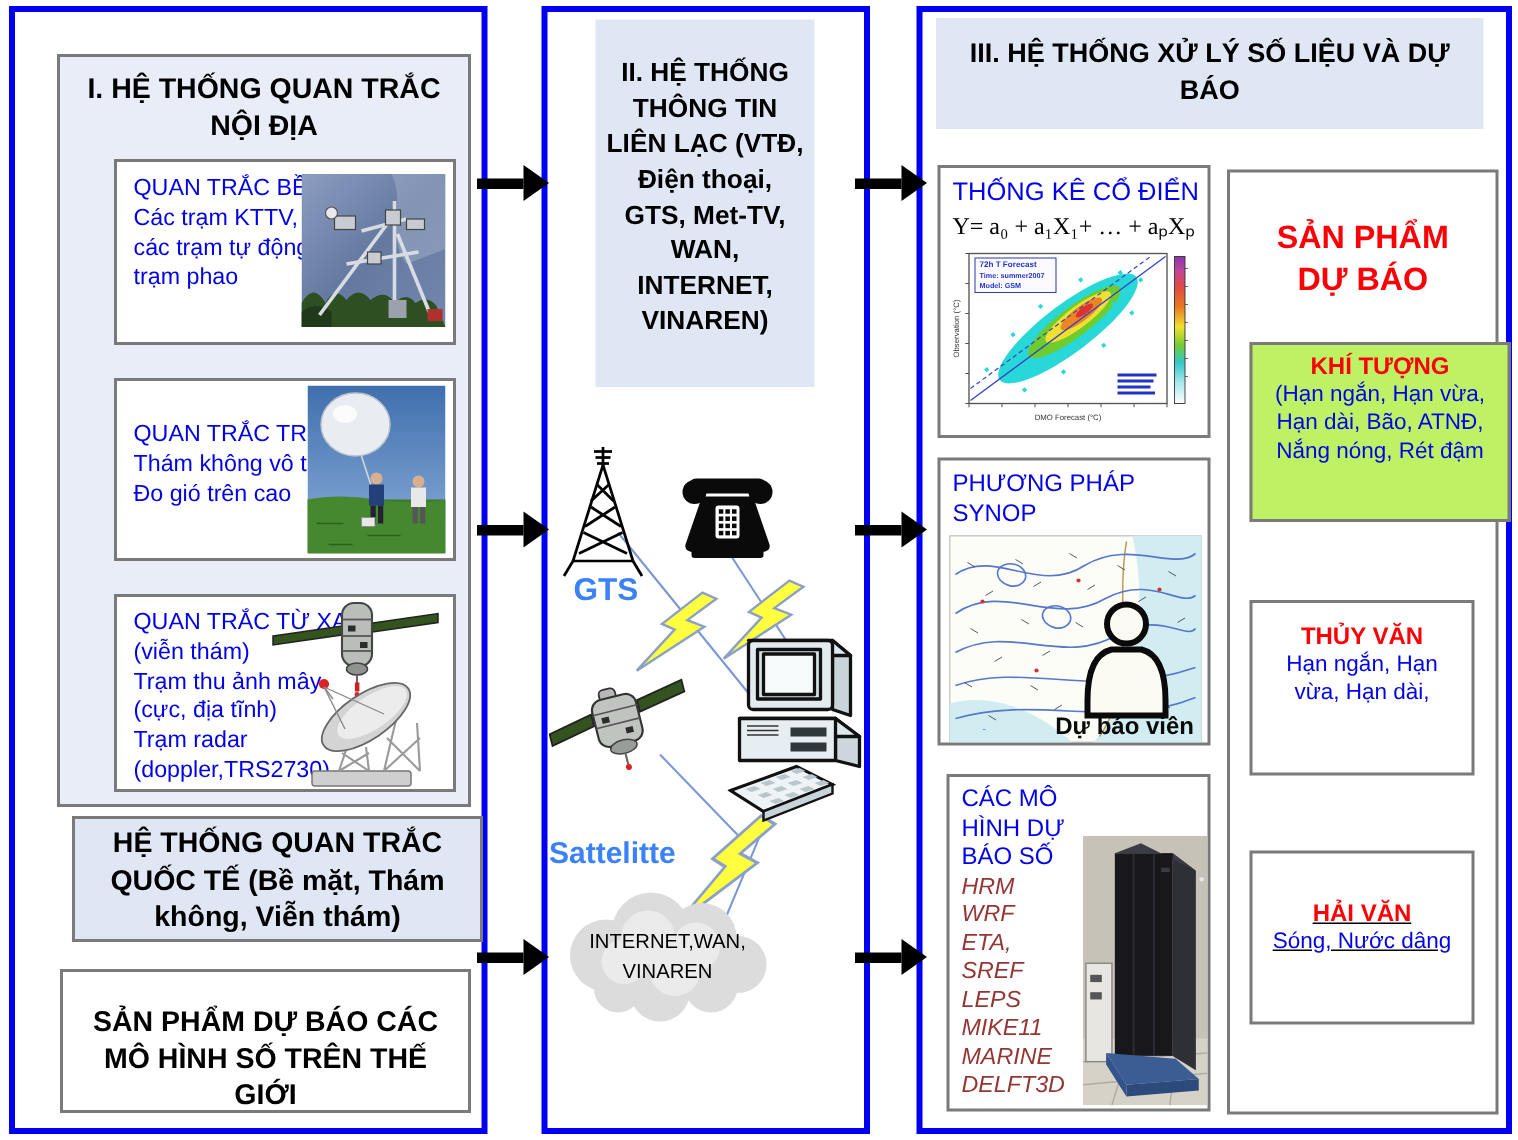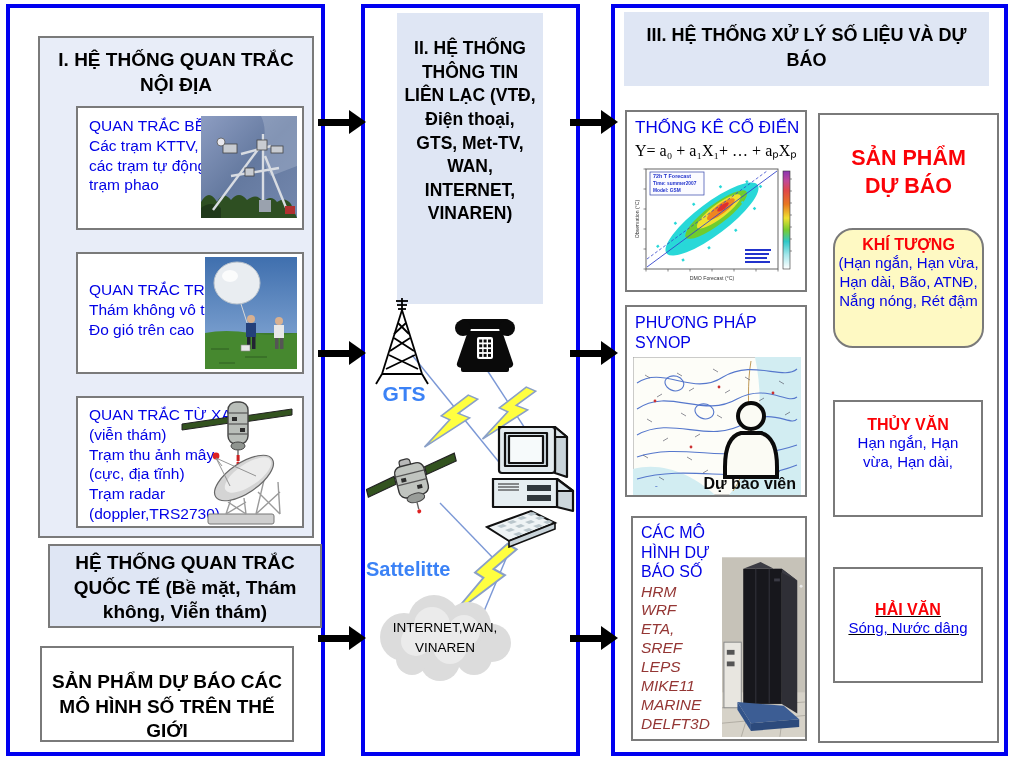--- a/index.html
+++ b/index.html
@@ -177,23 +177,23 @@
             <line x1="30" y1="6" x2="44" y2="34"></line>
             <line x1="30" y1="6" x2="70" y2="24"></line>
             <line x1="30" y1="6" x2="36" y2="14"></line>
           </g>
       </g>
     </svg>
   </div>
 
   <div class="abs graybox bluefill ctr bold blk" style="left:48px;top:544px;width:274px;height:84px;font-size:19px;line-height:1.3;padding:5px 8px;">HỆ THỐNG QUAN TRẮC QUỐC TẾ (Bề mặt, Thám không, Viễn thám)</div>
 
-  <div class="abs graybox ctr bold blk" style="left:40px;top:646px;width:254px;height:96px;font-size:19px;line-height:1.3;padding:22px 6px;background:#fff;">SẢN PHẨM DỰ BÁO CÁC MÔ HÌNH SỐ TRÊN THẾ GIỚI</div>
-
-  <div class="abs bluefill ctr bold blk" style="left:397px;top:13px;width:146px;height:291px;font-size:17.5px;line-height:1.35;padding:24px 6px;">II. HỆ THỐNG THÔNG TIN LIÊN LẠC (VTĐ, Điện thoại, GTS, Met-TV, WAN, INTERNET, VINAREN)</div>
+  <div class="abs graybox ctr bold blk" style="left:40px;top:646px;width:274px;height:96px;font-size:19px;line-height:1.3;padding:22px 6px;background:#fff;">SẢN PHẨM DỰ BÁO CÁC MÔ HÌNH SỐ TRÊN THẾ GIỚI</div>
+
+  <div class="abs bluefill ctr bold blk" style="left:397px;top:13px;width:146px;height:245px;font-size:17.5px;line-height:1.35;padding:24px 6px;">II. HỆ THỐNG THÔNG TIN LIÊN LẠC (VTĐ, Điện thoại, GTS, Met-TV, WAN, INTERNET, VINAREN)</div>
 
   <svg class="abs" style="left:361px;top:260px;" width="219" height="494" viewBox="0 0 219 494">
     <g stroke="#7b98d6" stroke-width="1.4">
       <line x1="51" y1="95" x2="146" y2="212"></line>
       <line x1="126" y1="110" x2="182" y2="196"></line>
       <line x1="79" y1="243" x2="134" y2="300"></line>
       <line x1="152" y1="282" x2="116" y2="368"></line>
     </g>
     <g fill="#ffff40" stroke="#8aa0c8" stroke-width="1.6">
       <path transform="translate(74,128) rotate(12)" d="M34,0 L12,26 L21,28 L2,60 L40,22 L28,20 L44,2 Z"></path>
@@ -473,21 +473,21 @@
       <polygon points="16,150 64,154 80,168 30,172" fill="#3c5d94"></polygon>
       <polygon points="30,172 80,168 80,176 30,180" fill="#2c4a7c"></polygon>
       <polygon points="16,150 30,172 30,180 16,158" fill="#33548a"></polygon>
       <circle cx="82" cy="30" r="1.5" fill="#e8e8e8"></circle>
     </svg>
   </div>
 
   <div class="abs graybox" style="left:818px;top:113px;width:181px;height:630px;background:#fff;">
     <div class="ctr bold red" style="font-size:21.5px;line-height:1.3;margin:30px 14px 0 14px;">SẢN PHẨM DỰ BÁO</div>
   </div>
-  <div class="abs graybox ctr" style="left:833px;top:228px;width:151px;height:120px;background:#fef9c3;padding:6px 3px;border-radius:20px;">
+  <div class="abs graybox ctr" style="left:833px;top:228px;width:174px;height:120px;background:#bef264;padding:6px 3px;">
     <div class="bold red" style="font-size:16px;">KHÍ TƯỢNG</div>
     <div class="blu" style="font-size:15px;line-height:1.25;">(Hạn ngắn, Hạn vừa, Hạn dài, Bão, ATNĐ, Nắng nóng, Rét đậm</div>
   </div>
   <div class="abs graybox ctr" style="left:833px;top:400px;width:150px;height:117px;background:#fff;padding:14px 8px;">
     <div class="bold red" style="font-size:16px;">THỦY VĂN</div>
     <div class="blu" style="font-size:15px;line-height:1.25;">Hạn ngắn, Hạn vừa, Hạn dài,</div>
   </div>
   <div class="abs graybox ctr" style="left:833px;top:567px;width:150px;height:116px;background:#fff;padding:32px 4px;text-decoration:underline;">
     <div class="bold red" style="font-size:16px;">HẢI VĂN</div>
     <div class="blu" style="font-size:15px;line-height:1.25;">Sóng, Nước dâng</div>

